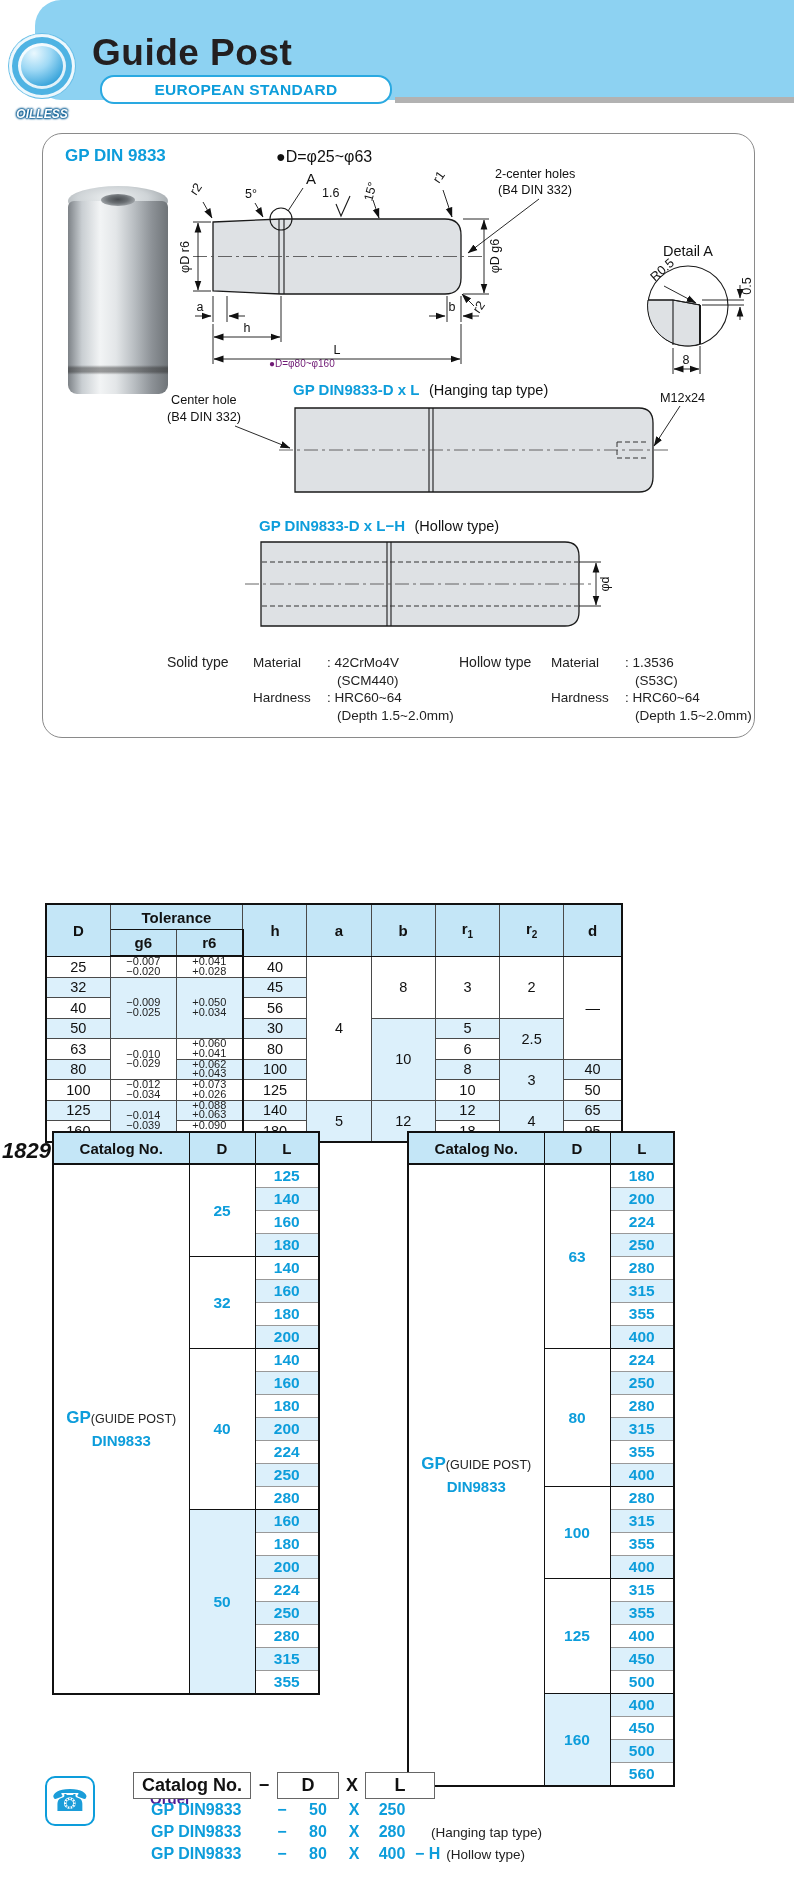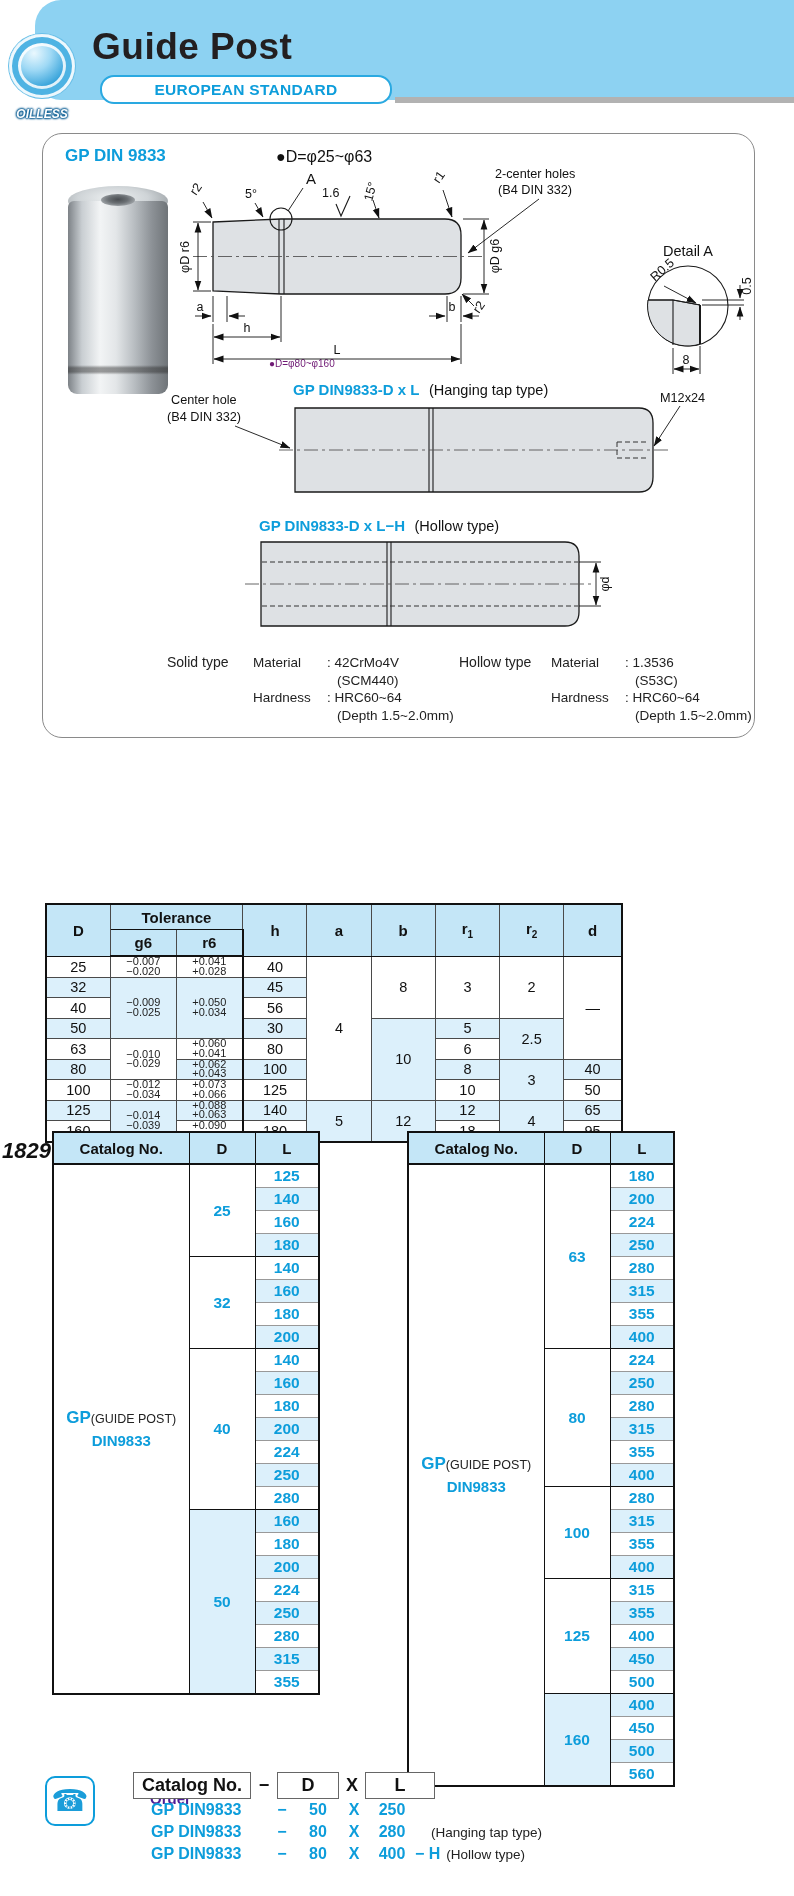--- a/index.html
+++ b/index.html
@@ -11,21 +11,21 @@
   .hdr-blue{position:absolute;left:35px;top:0;width:759px;height:100px;background:#8DD2F2;
             border-radius:26px 0 0 26px;}
   .hdr-gray{position:absolute;left:395px;top:97px;width:399px;height:6px;background:#B2B2B2;}
   .logo{position:absolute;left:9px;top:34px;width:66px;height:64px;border-radius:50%;
         background:radial-gradient(circle at 38% 30%, #eaf8fe 0%, #9fd9f5 28%, #2f9fd8 60%, #0b6fae 100%);
         box-shadow:inset 0 0 0 3px rgba(255,255,255,.9), inset 0 0 0 9px rgba(70,175,225,.95),
                    inset 0 0 0 12px rgba(255,255,255,.85), 0 0 0 1px #67bfe8;}
   .logo-text{position:absolute;left:50%;top:50%;transform:translate(-50%,-50%);
              font-style:italic;font-weight:bold;font-size:12px;color:#fff;white-space:nowrap;
              text-shadow:0 1px 2px #0a5d93,0 -1px 2px #0a5d93,1px 0 2px #0a5d93,-1px 0 2px #0a5d93;margin-top:48px;}
-  .hdr-title{position:absolute;left:92px;top:26px;font-size:37px;font-weight:bold;color:#231F20;letter-spacing:.5px;}
+  .hdr-title{position:absolute;left:92px;top:32px;font-size:37px;font-weight:bold;color:#231F20;letter-spacing:.5px;}
   .hdr-banner{position:absolute;left:100px;top:75px;width:288px;height:25px;background:#fff;
               border:2.5px solid #2AA9E1;border-radius:14px;text-align:center;line-height:25px;
               font-size:15.5px;font-weight:bold;color:#0D9DDB;letter-spacing:.3px;z-index:3;}
 
   
   .panel{position:absolute;left:42px;top:133px;width:711px;height:603px;background:#fff;
          border:1.5px solid #8a8a8a;border-radius:20px;}
   .model{position:absolute;left:22px;top:12px;font-size:17px;font-weight:bold;color:#0D9DDB;}
   .range1{position:absolute;left:233px;top:14px;font-size:16px;color:#111;}
   .range2{position:absolute;left:226px;top:224px;font-size:10px;color:#701a75;}
@@ -382,21 +382,21 @@
           <td>40</td>
         </tr>
         <tr>
           <td>100</td>
           <td class="tolc">
               <span>−0.012</span>
               <span>−0.034</span>
             </td>
           <td class="tolc r6x">
               <span>+0.073</span>
-              <span>+0.066</span>
+              <span>+0.026</span>
             </td>
           <td>125</td>
           <td>10</td>
           <td>50</td>
         </tr>
         <tr>
           <td>125</td>
           <td class="tolc" rowspan="2">
               <span>−0.014</span>
               <span>−0.039</span>

